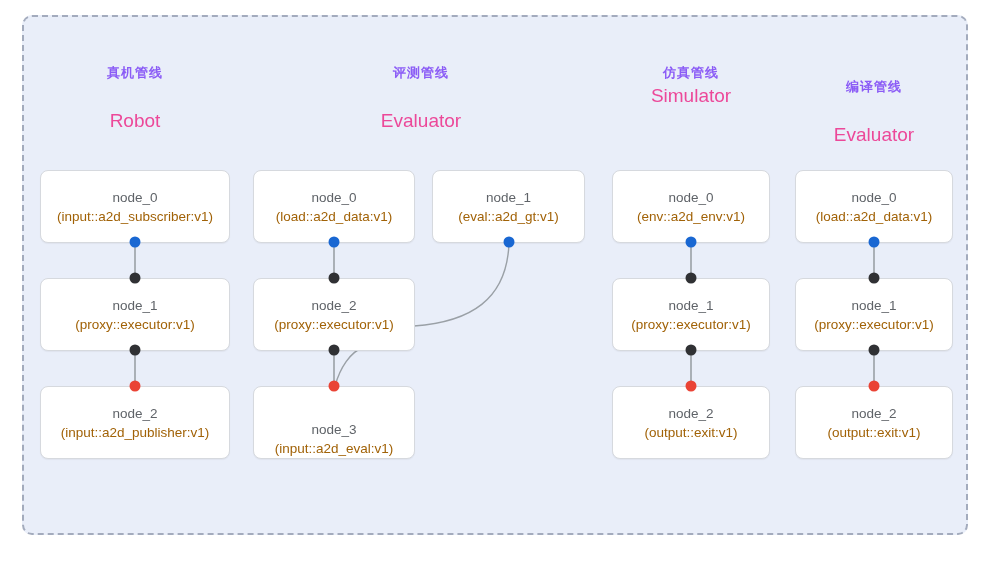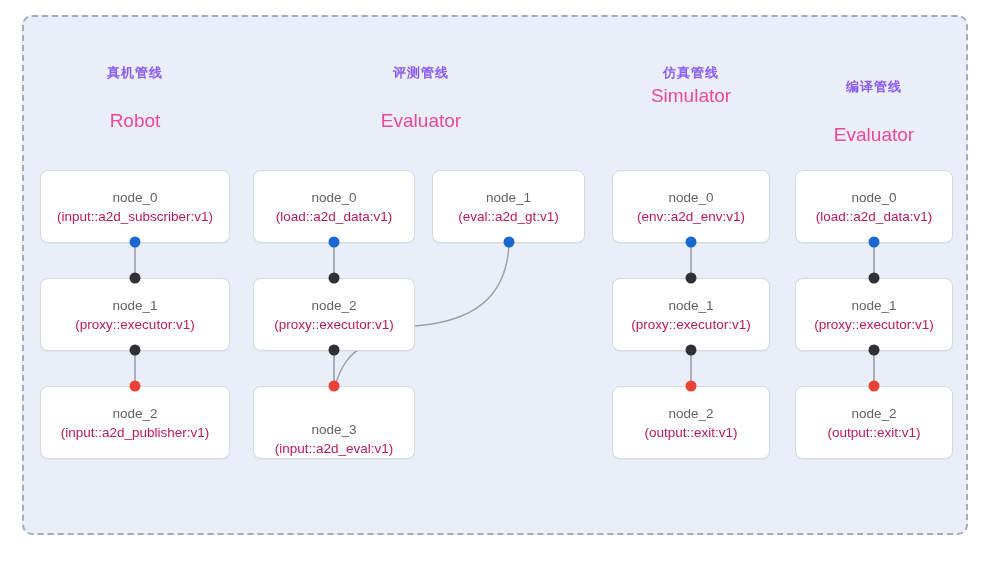--- a/index.html
+++ b/index.html
@@ -72,21 +72,21 @@
     box-shadow: 0 1px 1px rgba(60,64,67,0.06);
   }
   .node-id {
     font-size: 13.5px;
     color: #5f6368;
     line-height: 19px;
     white-space: nowrap;
   }
   .node-type {
     font-size: 13.5px;
-    color: #be185d;
+    color: #a16207;
     line-height: 19px;
     white-space: nowrap;
   }
 
   
   .edges {
     position: absolute;
     left: 0;
     top: 0;
     width: 997px;

